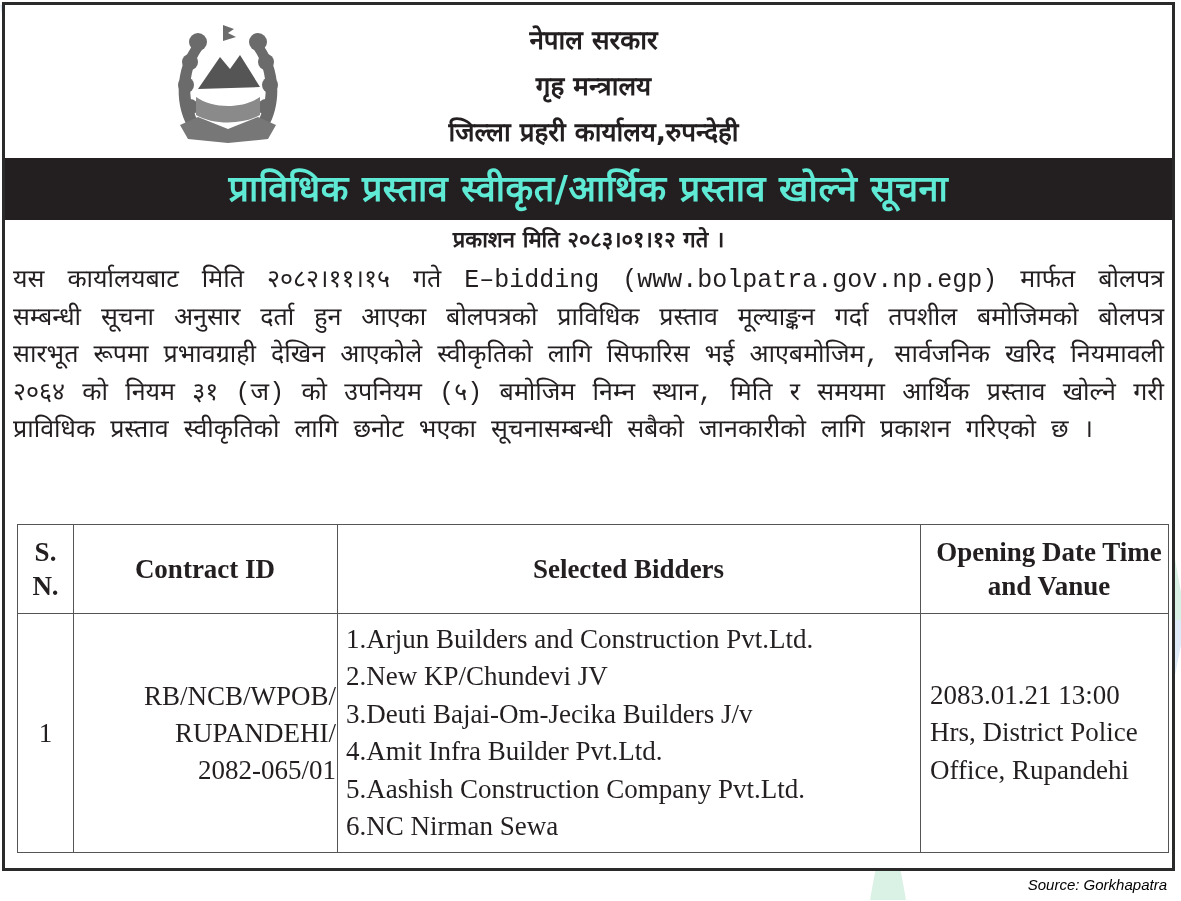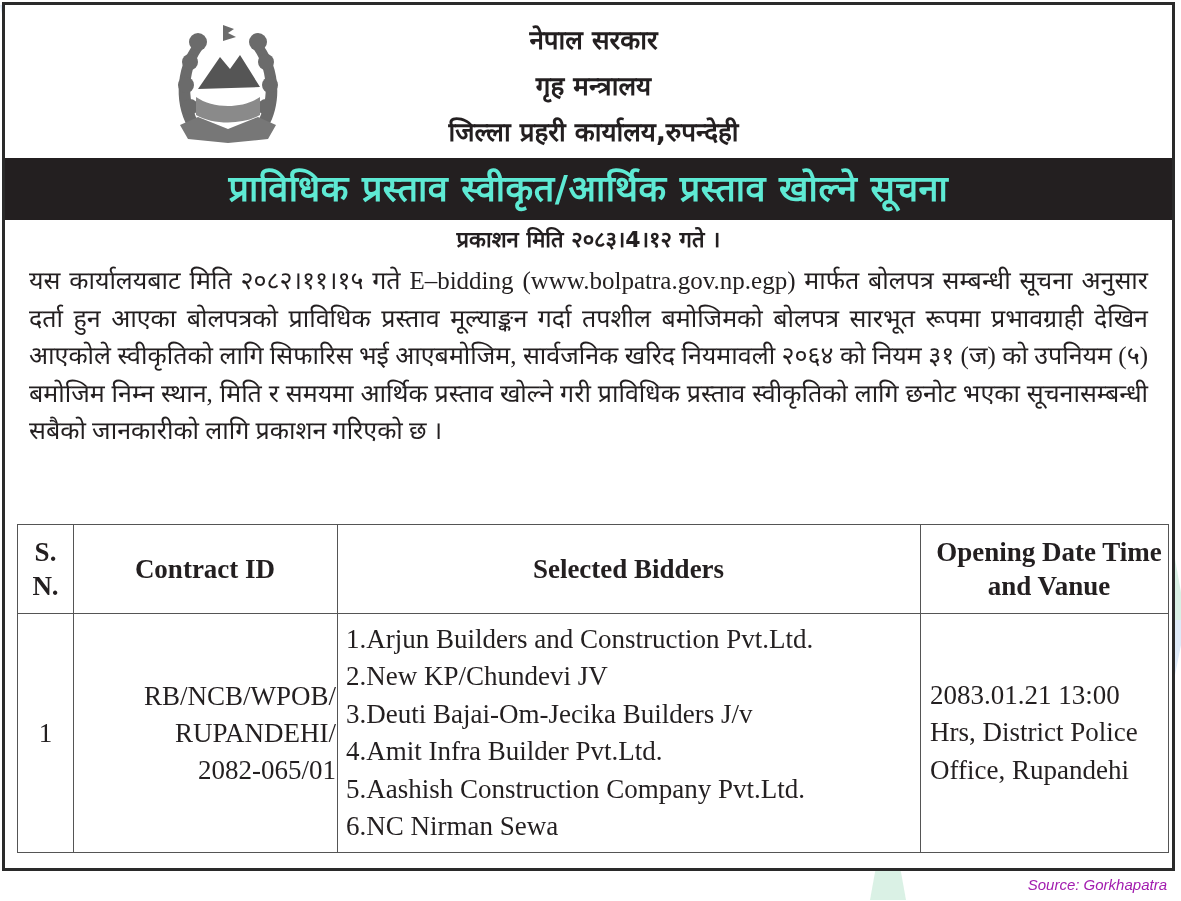--- a/index.html
+++ b/index.html
@@ -26,37 +26,37 @@
                  font-family: "DejaVu Sans", sans-serif; font-weight: bold; }
     .gov-line { font-size: 26px; line-height: 46px; margin-left: 10px; }
 
     .title-band { position: relative; z-index: 1; height: 62px; background: #231f20;
                   color: #5eead4; text-align: center; font-family: "DejaVu Sans", sans-serif;
                   font-weight: bold; font-size: 36px; line-height: 62px; letter-spacing: 0.5px; }
 
     .pubdate { position: relative; z-index: 1; text-align: center; font-family: "DejaVu Sans", sans-serif;
                font-weight: bold; font-size: 22px; line-height: 40px; height: 42px; }
 
-    .body-text { position: relative; z-index: 1; margin: 0 24px; font-family: Liberation Serif, serif;
+    .body-text { position: relative; z-index: 1; margin: 0 8px; font-family: Liberation Mono, monospace;
                  font-size: 25px; line-height: 37.5px; text-align: justify; text-align-last: left;
                  height: 262px; }
 
     table.bids { position: relative; z-index: 1; margin-left: 12px; border-collapse: collapse;
                  width: 1152px; font-family: "Liberation Serif", serif; }
     table.bids th, table.bids td { border: 1px solid #555; }
     table.bids th { font-weight: bold; font-size: 27px; height: 86px; line-height: 34px; text-align: center; }
     table.bids td { font-size: 27px; vertical-align: middle; }
     .col-sn { width: 53px; text-align: center; }
     .col-id { width: 252px; padding-left: 10px; line-height: 37px; text-align: right; }
     .col-bid { width: 573px; padding-left: 8px; line-height: 37.5px; }
     .col-open { padding-left: 9px; line-height: 37.5px; }
     tr.data-row td { height: 236px; }
 
     .source { position: absolute; right: 14px; top: 876px; font-family: "Liberation Sans", sans-serif;
-              font-style: italic; font-size: 15px; color: #a21caf; }
+              font-style: italic; font-size: 15px; color: #000000; }
   </style>
 </head>
 <body>
 
 <div class="wm" style="left:0;top:0;width:1181px;height:901px;">
   <div class="wm-line" style="left:55px;top:55px;width:780px;transform:rotate(38deg);"></div>
   <div class="wm-line" style="left:330px;top:520px;width:420px;transform:rotate(38deg);"></div>
   <div class="wm-line" style="left:880px;top:640px;width:260px;transform:rotate(-40deg);"></div>
   <div class="wm-arrow" style="position:absolute;left:268px;top:510px;border-bottom:90px solid rgba(150,215,180,0.35);"></div>
   <div class="wm-arrow" style="position:absolute;left:270px;top:600px;border-top:95px solid rgba(150,190,235,0.35);"></div>
@@ -92,21 +92,21 @@
     </svg>
     <div class="gov-lines">
       <div class="gov-line">नेपाल सरकार</div>
       <div class="gov-line">गृह मन्त्रालय</div>
       <div class="gov-line">जिल्ला प्रहरी कार्यालय,रुपन्देही</div>
     </div>
   </div>
 
   <div class="title-band">प्राविधिक प्रस्ताव स्वीकृत/आर्थिक प्रस्ताव खोल्ने सूचना</div>
 
-  <div class="pubdate">प्रकाशन मिति २०८३।4।१२ गते ।</div>
+  <div class="pubdate">प्रकाशन मिति २०८३।०१।१२ गते ।</div>
 
   <div class="body-text">यस कार्यालयबाट मिति २०८२।११।१५ गते E–bidding (www.bolpatra.gov.np.egp) मार्फत बोलपत्र सम्बन्धी सूचना अनुसार दर्ता हुन आएका बोलपत्रको प्राविधिक प्रस्ताव मूल्याङ्कन गर्दा तपशील बमोजिमको बोलपत्र सारभूत रूपमा प्रभावग्राही देखिन आएकोले स्वीकृतिको लागि सिफारिस भई आएबमोजिम, सार्वजनिक खरिद नियमावली २०६४ को नियम ३१ (ज) को उपनियम (५) बमोजिम निम्न स्थान, मिति र समयमा आर्थिक प्रस्ताव खोल्ने गरी प्राविधिक प्रस्ताव स्वीकृतिको लागि छनोट भएका सूचनासम्बन्धी सबैको जानकारीको लागि प्रकाशन गरिएको छ ।</div>
 
   <table class="bids">
     <thead>
       <tr>
         <th class="col-sn">
           <div>S.</div>
           <div>N.</div>
         </th>

